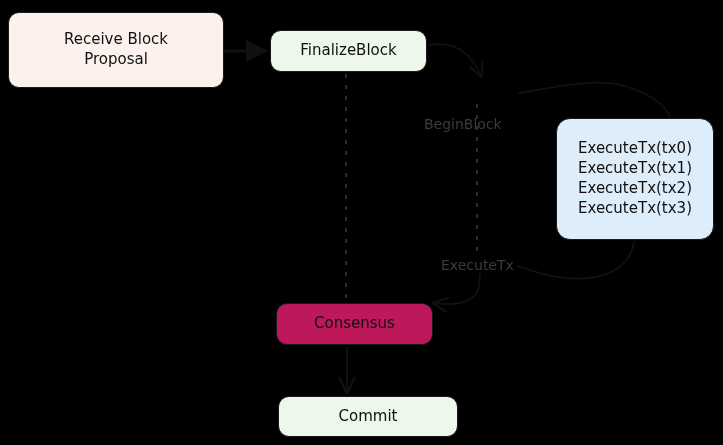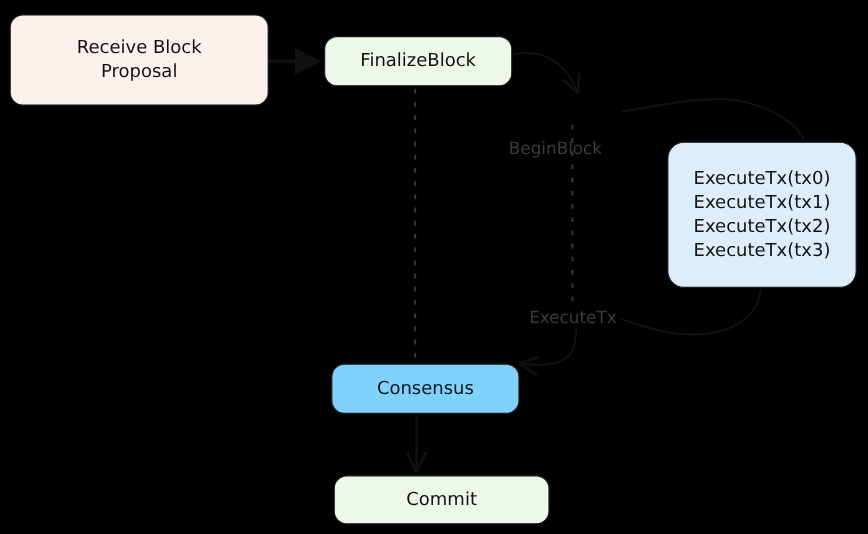--- a/index.html
+++ b/index.html
@@ -52,21 +52,21 @@
     font-size: 15px;
   }
   #node-execute-tx {
     left: 556px; top: 118px; width: 158px; height: 122px;
     background: #ddedfa;
     font-size: 15px;
     border-radius: 14px;
   }
   #node-consensus {
     left: 276px; top: 303px; width: 157px; height: 42px;
-    background: #7dd3fc;
+    background: #be185d;
     font-size: 15px;
   }
   #node-commit {
     left: 278px; top: 396px; width: 180px; height: 41px;
     background: #edf7ea;
     font-size: 15px;
   }
   .edge-label {
     position: absolute;
     color: #3b3b3b;

